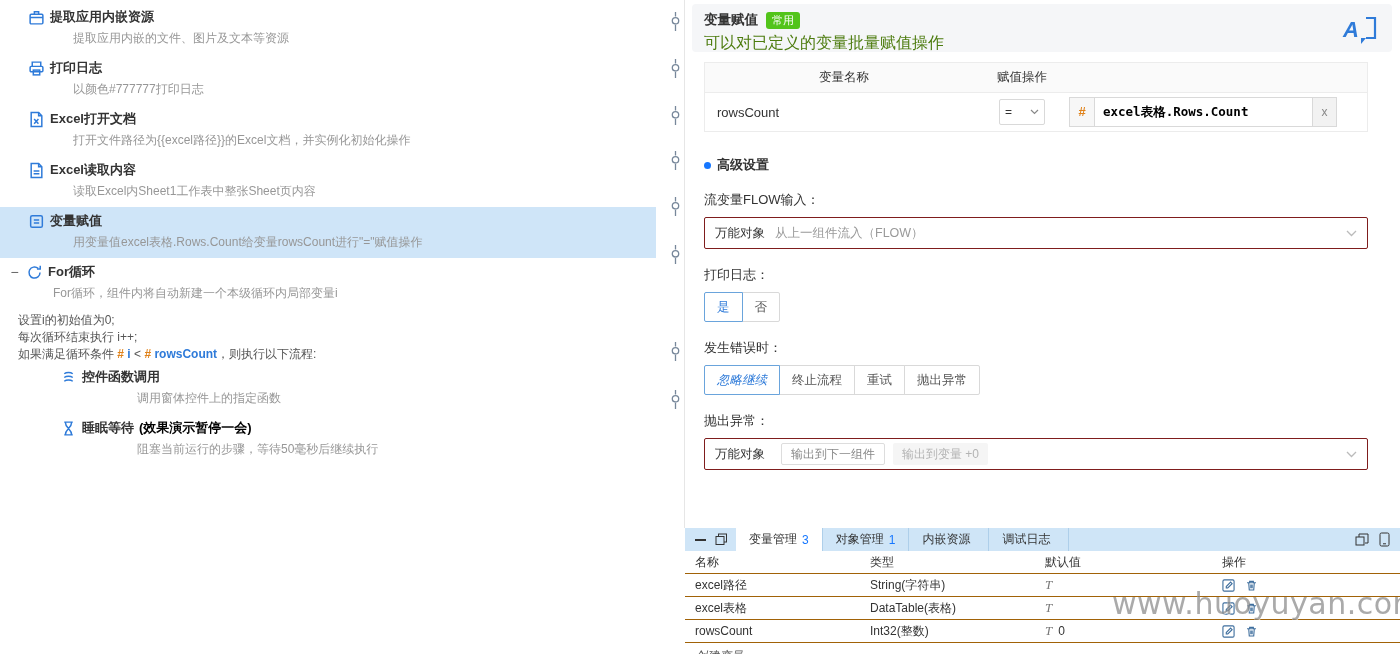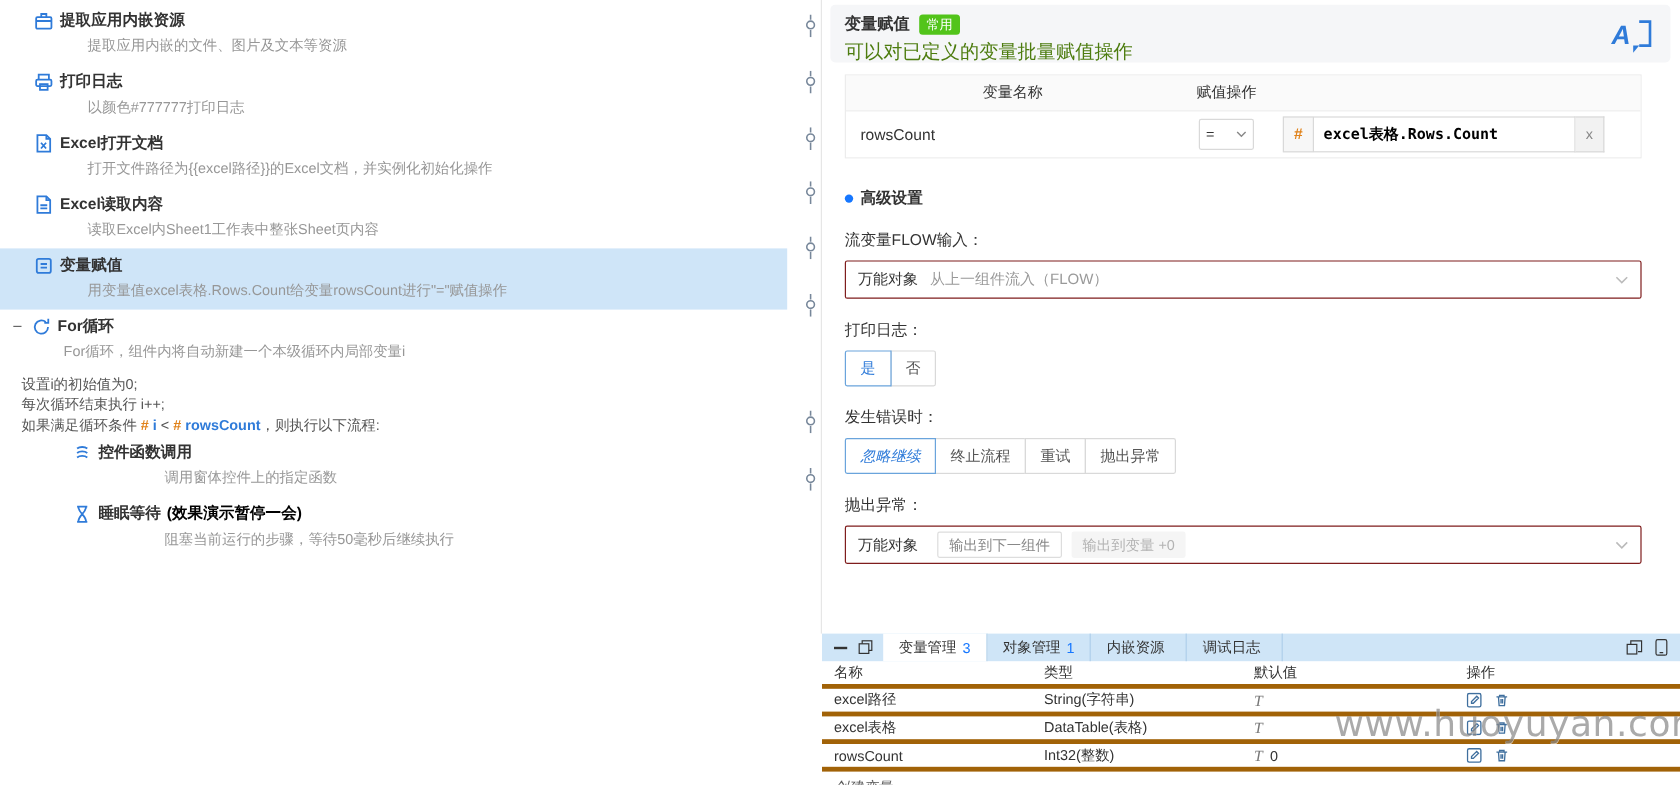--- a/index.html
+++ b/index.html
@@ -83,21 +83,21 @@
   
   .bottom { position:absolute; left:685px; top:528px; right:0; bottom:0; background:#fff; }
   .tabbar { height:23px; background:#cfe5f7; display:flex; align-items:stretch; font-size:12px; color:#333; }
   .winctl { display:flex; align-items:center; gap:9px; padding:0 8px 0 10px; }
   .minbar { width:11px; height:2px; background:#333; display:inline-block; }
   .tab { display:flex; align-items:center; gap:5px; padding:0 13px; border-right:1px solid #aecfea; }
   .tab.active { background:#fff; }
   .tcount { color:#1677ff; }
   .tabicons { margin-left:auto; display:flex; align-items:center; gap:10px; padding-right:10px; }
   .btable { font-size:12px; color:#333; }
-  .bhead, .brow { display:flex; align-items:center; height:23px; border-bottom:4px solid #a16207; padding-left:10px; }
+  .bhead, .brow { display:flex; align-items:center; height:23px; border-bottom:1px solid #a16207; padding-left:10px; }
   .bc1 { width:175px; } .bc2 { width:175px; }
   .bc3 { width:177px; display:flex; align-items:center; gap:6px; }
   .bc4 { flex:1; display:flex; align-items:center; gap:10px; }
   .ticon { font-family:"Liberation Serif", serif; font-style:italic; color:#777; font-size:13px; }
   .opicon { display:inline-flex; }
   .opicon svg { stroke:#3f6f9e; fill:none; stroke-width:1.2; }
   .bfoot { font-style:italic; color:#555; padding:5px 0 0 10px; font-size:12px; }
 
   .watermark { position:absolute; left:1112px; top:586px; font-size:30px; letter-spacing:.5px;
                color:#8a8a8a; opacity:.72; text-shadow:0 1px 0 #fff; z-index:9;

